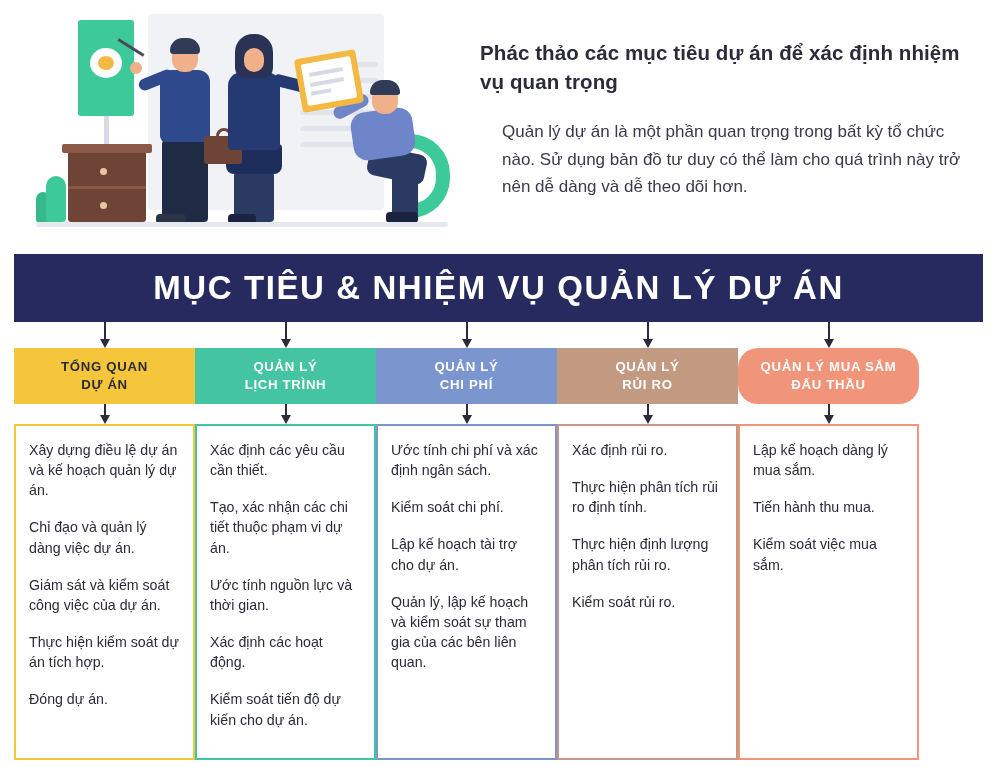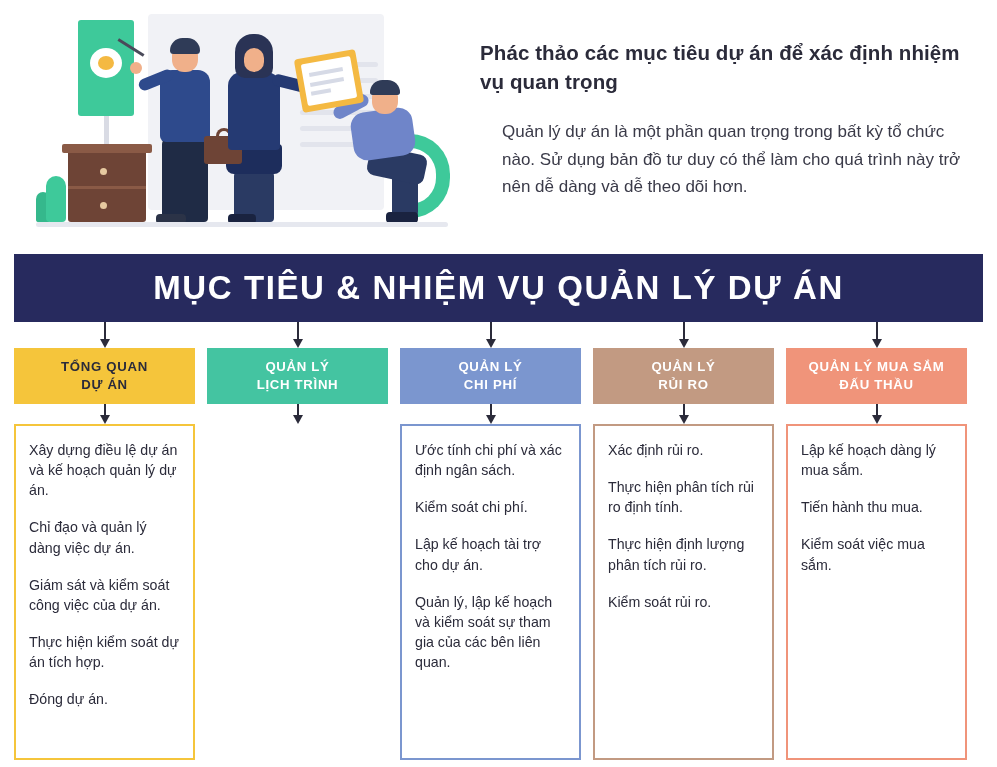--- a/index.html
+++ b/index.html
@@ -148,21 +148,20 @@
     font-weight: bold;
     letter-spacing: 1.6px;
   }
 
   
   .cols {
     position: absolute;
     left: 14px; top: 322px;
     width: 969px; height: 438px;
     display: flex;
-    gap: 12px;
   }
   .col { width: 181px; position: relative; display: flex; flex-direction: column; align-items: center; }
   .arrow {
     width: 14px; height: 26px; position: relative; margin: 0 auto;
   }
   .arrow .shaft {
     position: absolute; left: 6px; top: 0; width: 2px; height: 19px; background: #2b2b3a;
   }
   .arrow .head {
     position: absolute; left: 2px; top: 17px;
@@ -306,20 +305,27 @@
           <span class="head"></span>
         </div>
         <div class="chip" style="background: rgb(68, 196, 161); color: rgb(255, 255, 255);">
           <span>QUẢN LÝ</span>
           <span>LỊCH TRÌNH</span>
         </div>
         <div class="arrow short">
           <span class="shaft"></span>
           <span class="head"></span>
         </div>
+        <div class="card" style="border-color: rgb(68, 196, 161);">
+          <p>Xác định các yêu cầu cần thiết.</p>
+          <p>Tạo, xác nhận các chi tiết thuộc phạm vi dự án.</p>
+          <p>Ước tính nguồn lực và thời gian.</p>
+          <p>Xác định các hoạt động.</p>
+          <p>Kiểm soát tiến độ dự kiến cho dự án.</p>
+        </div>
       </div>
       <div class="col">
         <div class="arrow">
           <span class="shaft"></span>
           <span class="head"></span>
         </div>
         <div class="chip" style="background: rgb(123, 150, 207); color: rgb(255, 255, 255);">
           <span>QUẢN LÝ</span>
           <span>CHI PHÍ</span>
         </div>
@@ -352,21 +358,21 @@
           <p>Thực hiện phân tích rủi ro định tính.</p>
           <p>Thực hiện định lượng<br>phân tích rủi ro.</p>
           <p>Kiểm soát rủi ro.</p>
         </div>
       </div>
       <div class="col">
         <div class="arrow">
           <span class="shaft"></span>
           <span class="head"></span>
         </div>
-        <div class="chip" style="background: rgb(240, 148, 122); color: rgb(255, 255, 255);">
+        <div class="chip" style="background: rgb(240, 148, 122); color: rgb(255, 255, 255); border-radius: 20px;">
           <span>QUẢN LÝ MUA SẮM</span>
           <span>ĐẤU THẦU</span>
         </div>
         <div class="arrow short">
           <span class="shaft"></span>
           <span class="head"></span>
         </div>
         <div class="card" style="border-color: rgb(240, 148, 122);">
           <p>Lập kế hoạch dàng lý mua sắm.</p>
           <p>Tiến hành thu mua.</p>

